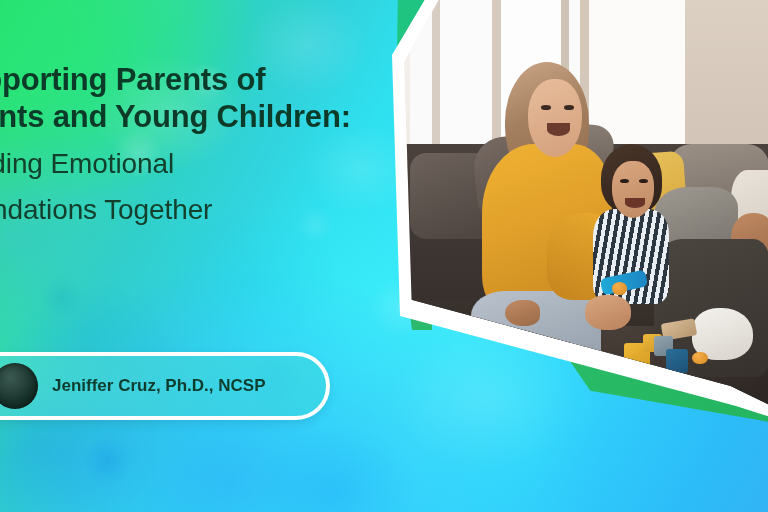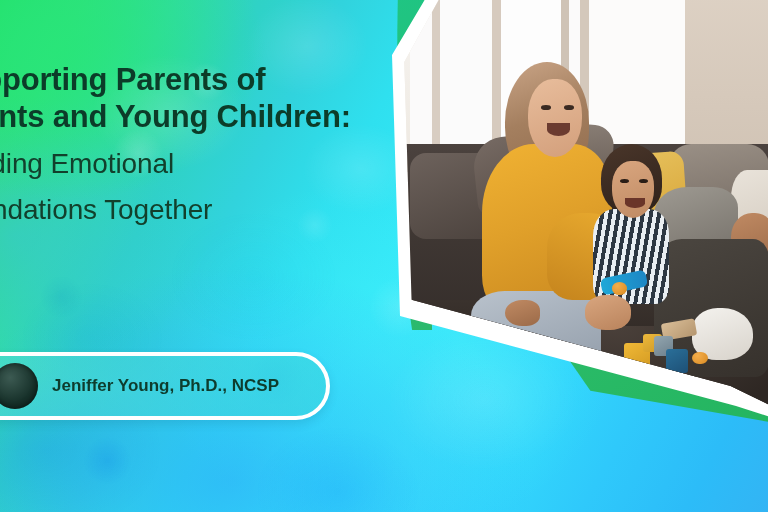--- a/index.html
+++ b/index.html
@@ -407,16 +407,16 @@
 
   <div class="text-col">
     <h1 class="title">Supporting Parents of</h1>
     <h1 class="title">Infants and Young Children:</h1>
     <p class="subtitle">Building Emotional</p>
     <p class="subtitle">Foundations Together</p>
   </div>
 
   <div class="author-pill">
     <div class="avatar"></div>
-    <span class="author-name">Jeniffer Young, Ph.D., NCSP</span>
+    <span class="author-name">Jeniffer Cruz, Ph.D., NCSP</span>
   </div>
 
 </div>
 
 </body></html>

